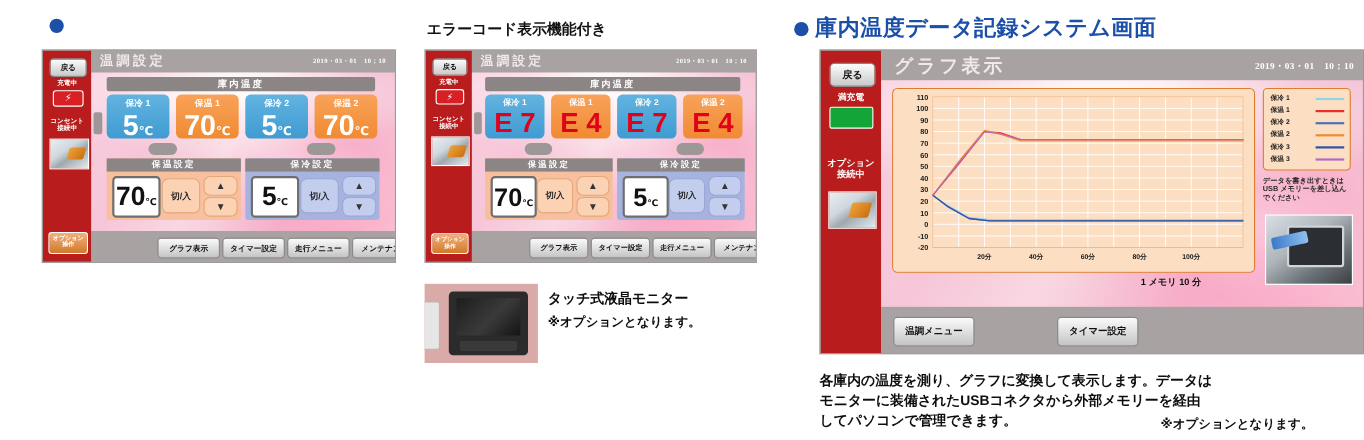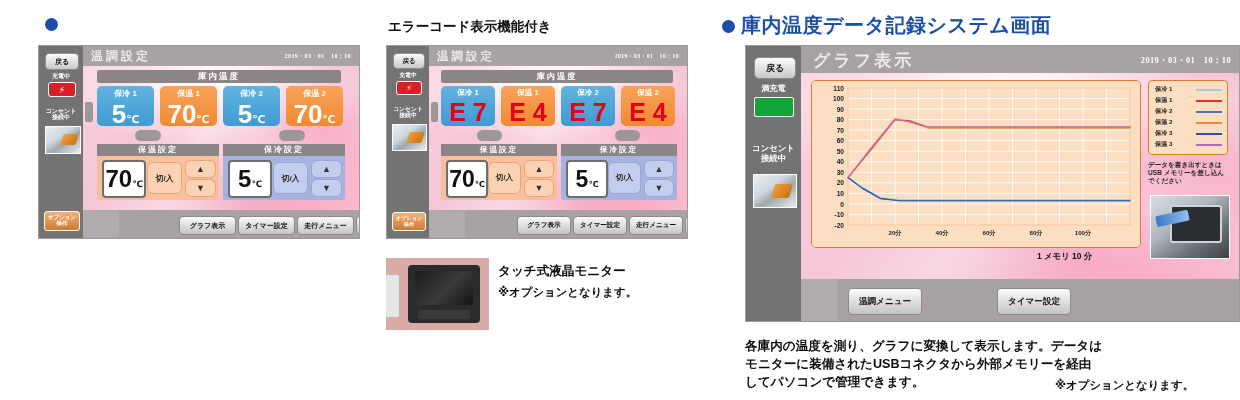--- a/index.html
+++ b/index.html
@@ -11,21 +11,21 @@
   .stage{position:relative;width:1240px;height:400px;}
   .abs{position:absolute;}
 
   
   .head-blue{color:#1b4fa8;font-weight:bold;font-size:20px;letter-spacing:.5px;white-space:nowrap;}
   .head-black{color:#111;font-weight:bold;font-size:13.5px;white-space:nowrap;}
   .bullet{display:inline-block;width:13px;height:13px;border-radius:50%;background:#1b4fa8;margin-right:6px;vertical-align:-1px;}
 
   
   .screen{position:absolute;border:1px solid #9a9a9a;background:#b2abab;overflow:hidden;}
-  .sidebar{position:absolute;left:0;top:0;bottom:0;background:#737373;}
+  .sidebar{position:absolute;left:0;top:0;bottom:0;background:#b91c1c;}
   .sb-btn{
     background:linear-gradient(#fcfcfc,#c9c9c9);border:1px solid #8d8d8d;border-radius:4px;
     color:#111;text-align:center;font-weight:bold;display:flex;align-items:center;justify-content:center;
   }
   .sb-label{color:#fff;font-weight:bold;text-align:center;line-height:1.05;}
   .bolt-box{background:#d81f26;border:1px solid #fff;border-radius:3px;display:flex;align-items:center;justify-content:center;color:#fff;}
   .batt-box{background:#14a538;border:1px solid #fff;border-radius:2px;}
   .opt-btn{
     background:linear-gradient(#f2b07a,#d07a2c);border:1px solid #fff;border-radius:3px;color:#fff;
     text-align:center;font-weight:bold;line-height:1.05;display:flex;align-items:center;justify-content:center;
@@ -81,21 +81,21 @@
   .valbox{position:absolute;background:#fff;border:2px solid #6e6e6e;border-radius:4px;text-align:center;font-weight:bold;color:#111;}
   .valbox .u{font-size:.36em;}
   .onoff{position:absolute;border-radius:6px;text-align:right;font-weight:bold;color:#222;display:flex;align-items:center;justify-content:center;}
   .onoff.warm{background:#fbd2b4;border:1px solid #e3a779;}
   .onoff.cool{background:#c3cdee;border:1px solid #9aa7d6;}
   .arrowbtn{position:absolute;border-radius:6px;display:flex;align-items:center;justify-content:center;font-size:9px;color:#333;}
   .arrowbtn.warm{background:#fbd2b4;border:1px solid #e3a779;}
   .arrowbtn.cool{background:#c3cdee;border:1px solid #9aa7d6;}
 
   
-  .btnbar{position:absolute;background:#a9a2a2;margin-left:36px;}
+  .btnbar{position:absolute;background:#a9a2a2;}
   .gbtn{position:absolute;background:linear-gradient(#fbfbfb,#c4c4c4);border:1px solid #8a8a8a;border-radius:4px;
         display:flex;align-items:center;justify-content:center;font-weight:bold;color:#111;}
 
   
   .graphwrap{position:absolute;background:#fcdfc2;border:1px solid #e07b2c;border-radius:5px;overflow:hidden;}
   .legendbox{position:absolute;background:#fcdfc2;border:1px solid #e07b2c;border-radius:4px;}
   .legrow{position:absolute;left:6px;right:5px;display:flex;align-items:center;justify-content:space-between;}
   .legrow .lt{font-weight:bold;color:#222;}
   .legrow .ln{width:26px;height:2px;}
   .usbnote{position:absolute;color:#2a2a2a;font-weight:bold;line-height:1.25;}
@@ -277,21 +277,21 @@
     <div style="font-size:12.6px;font-weight:bold;color:#0d0d0d;line-height:1.45;">タッチ式液晶モニター</div>
     <div style="font-size:11.4px;font-weight:bold;color:#0d0d0d;margin-top:5px;">※オプションとなります。</div>
   </div>
 
   <div class="screen" style="left:745px;top:45px;width:493px;height:275px;">
 
     <div class="sidebar" style="width:55px;">
       <div class="sb-btn" style="position:absolute;left:8px;top:11px;width:40px;height:20px;font-size:9px;border-radius:5px;">戻る</div>
       <div class="sb-label" style="position:absolute;left:0;right:0;top:39px;font-size:8px;">満充電</div>
       <div class="batt-box" style="position:absolute;left:8px;top:51px;width:38px;height:18px;"></div>
-      <div class="sb-label" style="position:absolute;left:0;right:0;top:98px;font-size:8.4px;line-height:1.15;white-space:pre-line;">コンセント
+      <div class="sb-label" style="position:absolute;left:0;right:0;top:98px;font-size:8.4px;line-height:1.15;white-space:pre-line;">オプション
 接続中</div>
       <div class="photo" style="position:absolute;left:7px;top:128px;width:42px;height:32px;"></div>
     </div>
 
     <div class="topbar" style="left:55px;right:0;top:0;height:27px;">
       <div class="ttl" style="font-size:17px;left:12px;">グラフ表示</div>
       <div class="dt" style="font-size:8.4px;">2019・03・01　10：10</div>
     </div>
 
     <div class="pinkbody" style="left:55px;right:0;top:27px;bottom:42px;">

